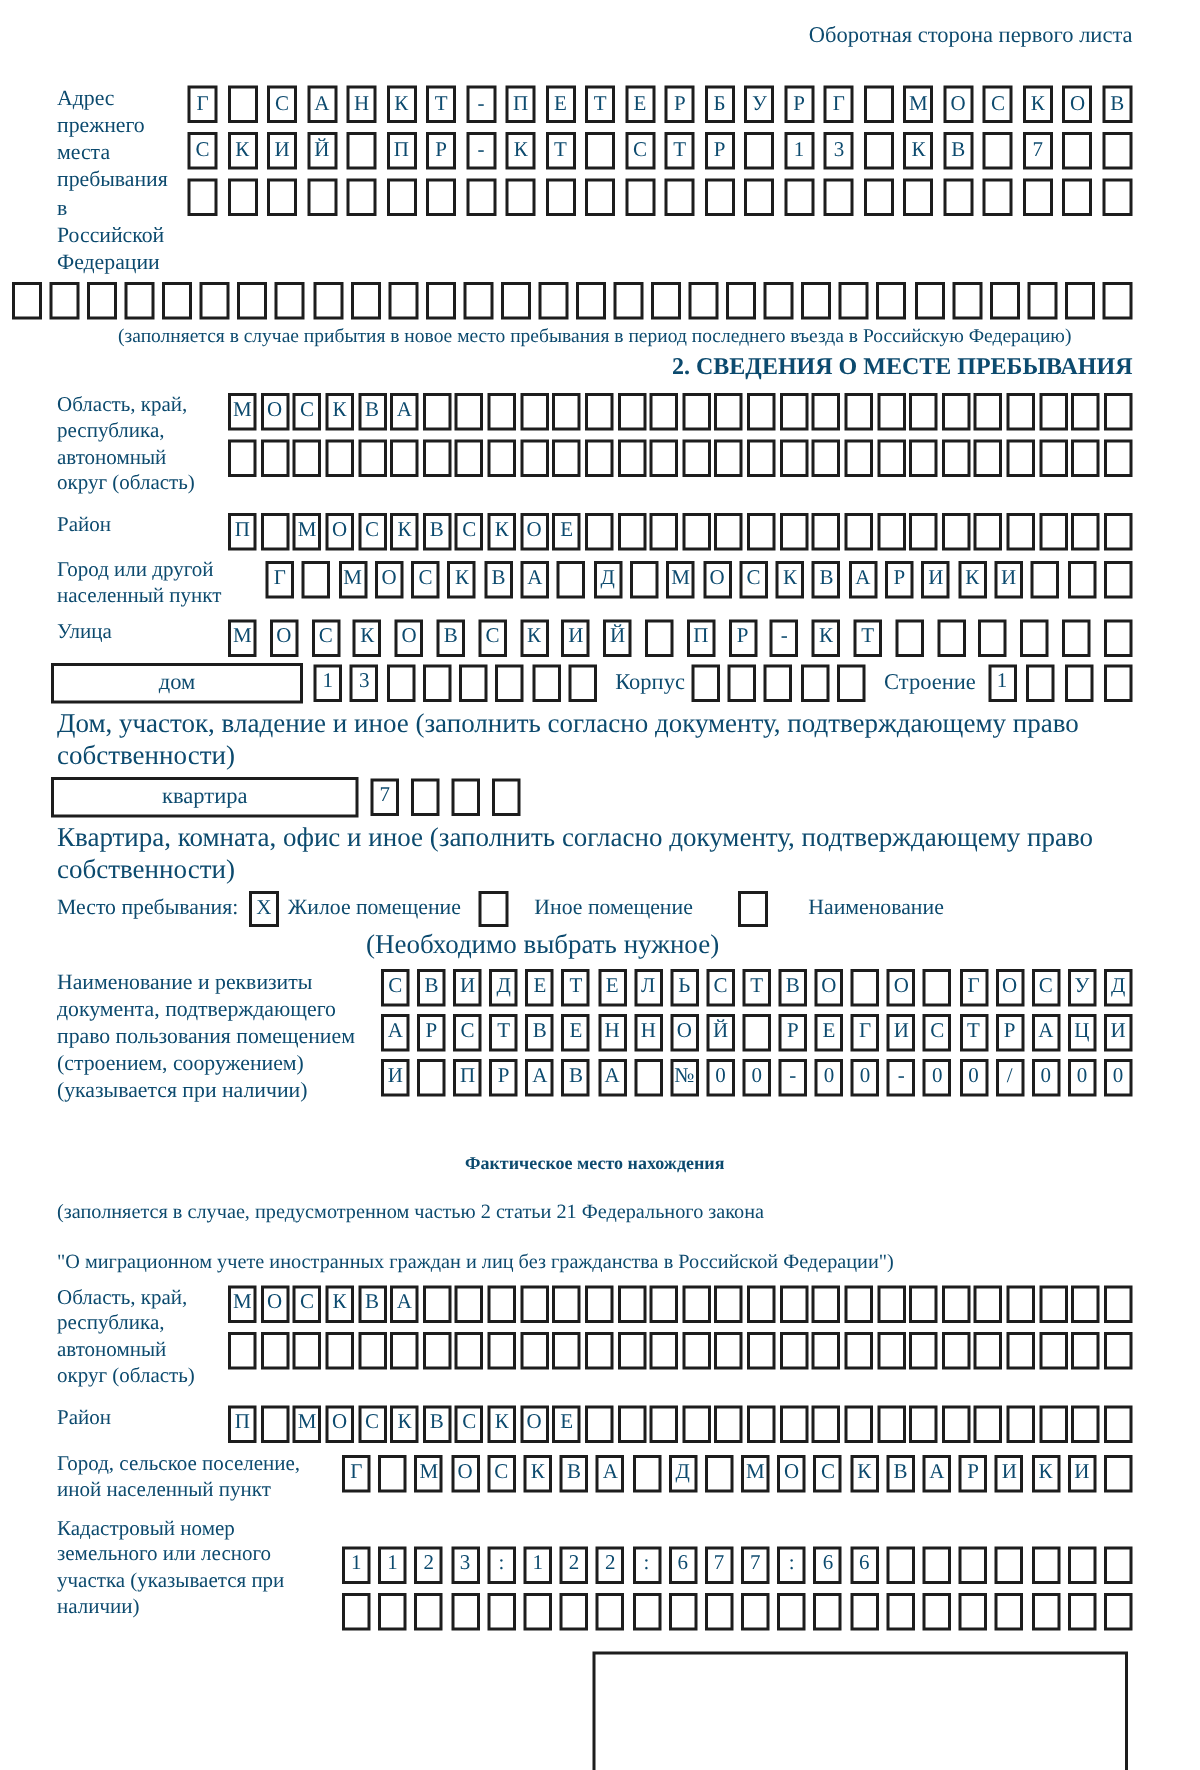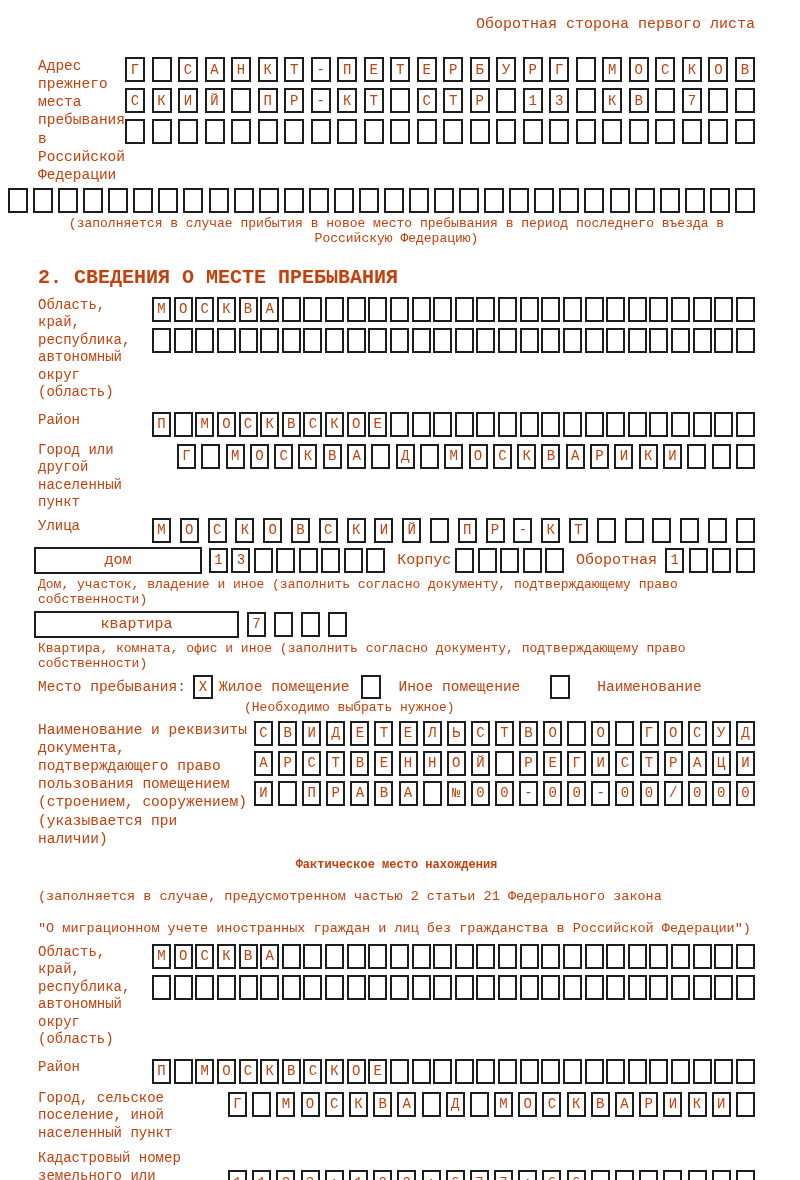--- a/index.html
+++ b/index.html
@@ -1,37 +1,37 @@
 <!DOCTYPE html>
 <html><head>
 <meta charset="utf-8">
 <style>
   html,body{margin:0;padding:0;background:#fff;}
   .page{
     position:relative;width:800px;height:1180px;margin:0 auto;background:#fff;
-    font-family:Liberation Mono, monospace;color:#c2410c;
+    font-family:Liberation Serif, serif;color:#0c4a6e;
     padding:16px 45px 0 38px;box-sizing:border-box;overflow:hidden;
   }
   .hdr-note{text-align:right;font-size:15px;margin:0 0 0 0;}
   
   .cells{display:flex;justify-content:space-between;}
   .cell{
     width:19px;height:25px;box-sizing:border-box;border:2px solid #1d1d1d;
     display:flex;align-items:center;justify-content:center;
     font-size:14px;line-height:1;flex:none;background:#fff;
   }
   .cells.wide .cell{width:20px;}
   .rowgap{margin-bottom:6px;}
   
   .field{display:flex;align-items:flex-start;}
   .field .lbl{font-size:14px;line-height:1.25;flex:none;box-sizing:border-box;padding-right:6px;}
   .field .rows{flex:none;}
   .caption{font-size:13px;text-align:center;margin:3px 0 4px 0;}
-  .caption-left{font-size:13px;margin:3px 0 4px 0;}
-  .sec-title{font-size:20px;font-weight:bold;text-align:left;margin:20px 0 8px 0;}
+  .caption-left{font-size:18px;margin:3px 0 4px 0;}
+  .sec-title{font-size:16px;font-weight:bold;text-align:right;margin:4px 0 8px 0;}
   .sub-title{font-size:12px;font-weight:bold;text-align:center;margin:10px 0 6px 0;}
   .note-line{font-size:13.5px;text-align:left;margin:17px 0 2px 0;}
   
   .inline-row{display:flex;align-items:center;margin-top:4px;}
   .named-box{
     box-sizing:border-box;border:2px solid #1d1d1d;height:27px;
     display:flex;align-items:center;justify-content:center;font-size:15px;flex:none;
   }
   .ib-label{font-size:15px;flex:none;}
   
@@ -338,21 +338,21 @@
         <div class="cell"></div>
       </div>
     <div class="ib-label" style="margin-left:12px;">Корпус</div>
     <div class="cells" style="width:121px;margin-left:4px;">
         <div class="cell"></div>
         <div class="cell"></div>
         <div class="cell"></div>
         <div class="cell"></div>
         <div class="cell"></div>
       </div>
-    <div class="ib-label" style="margin-left:12px;">Оборотная</div>
+    <div class="ib-label" style="margin-left:12px;">Строение</div>
     <div class="cells" style="width:100px;margin-left:8px;">
         <div class="cell">1</div>
         <div class="cell"></div>
         <div class="cell"></div>
         <div class="cell"></div>
       </div>
   </div>
   <div class="caption-left">Дом, участок, владение и иное (заполнить согласно документу, подтверждающему право собственности)</div>
 
   <div class="inline-row">

